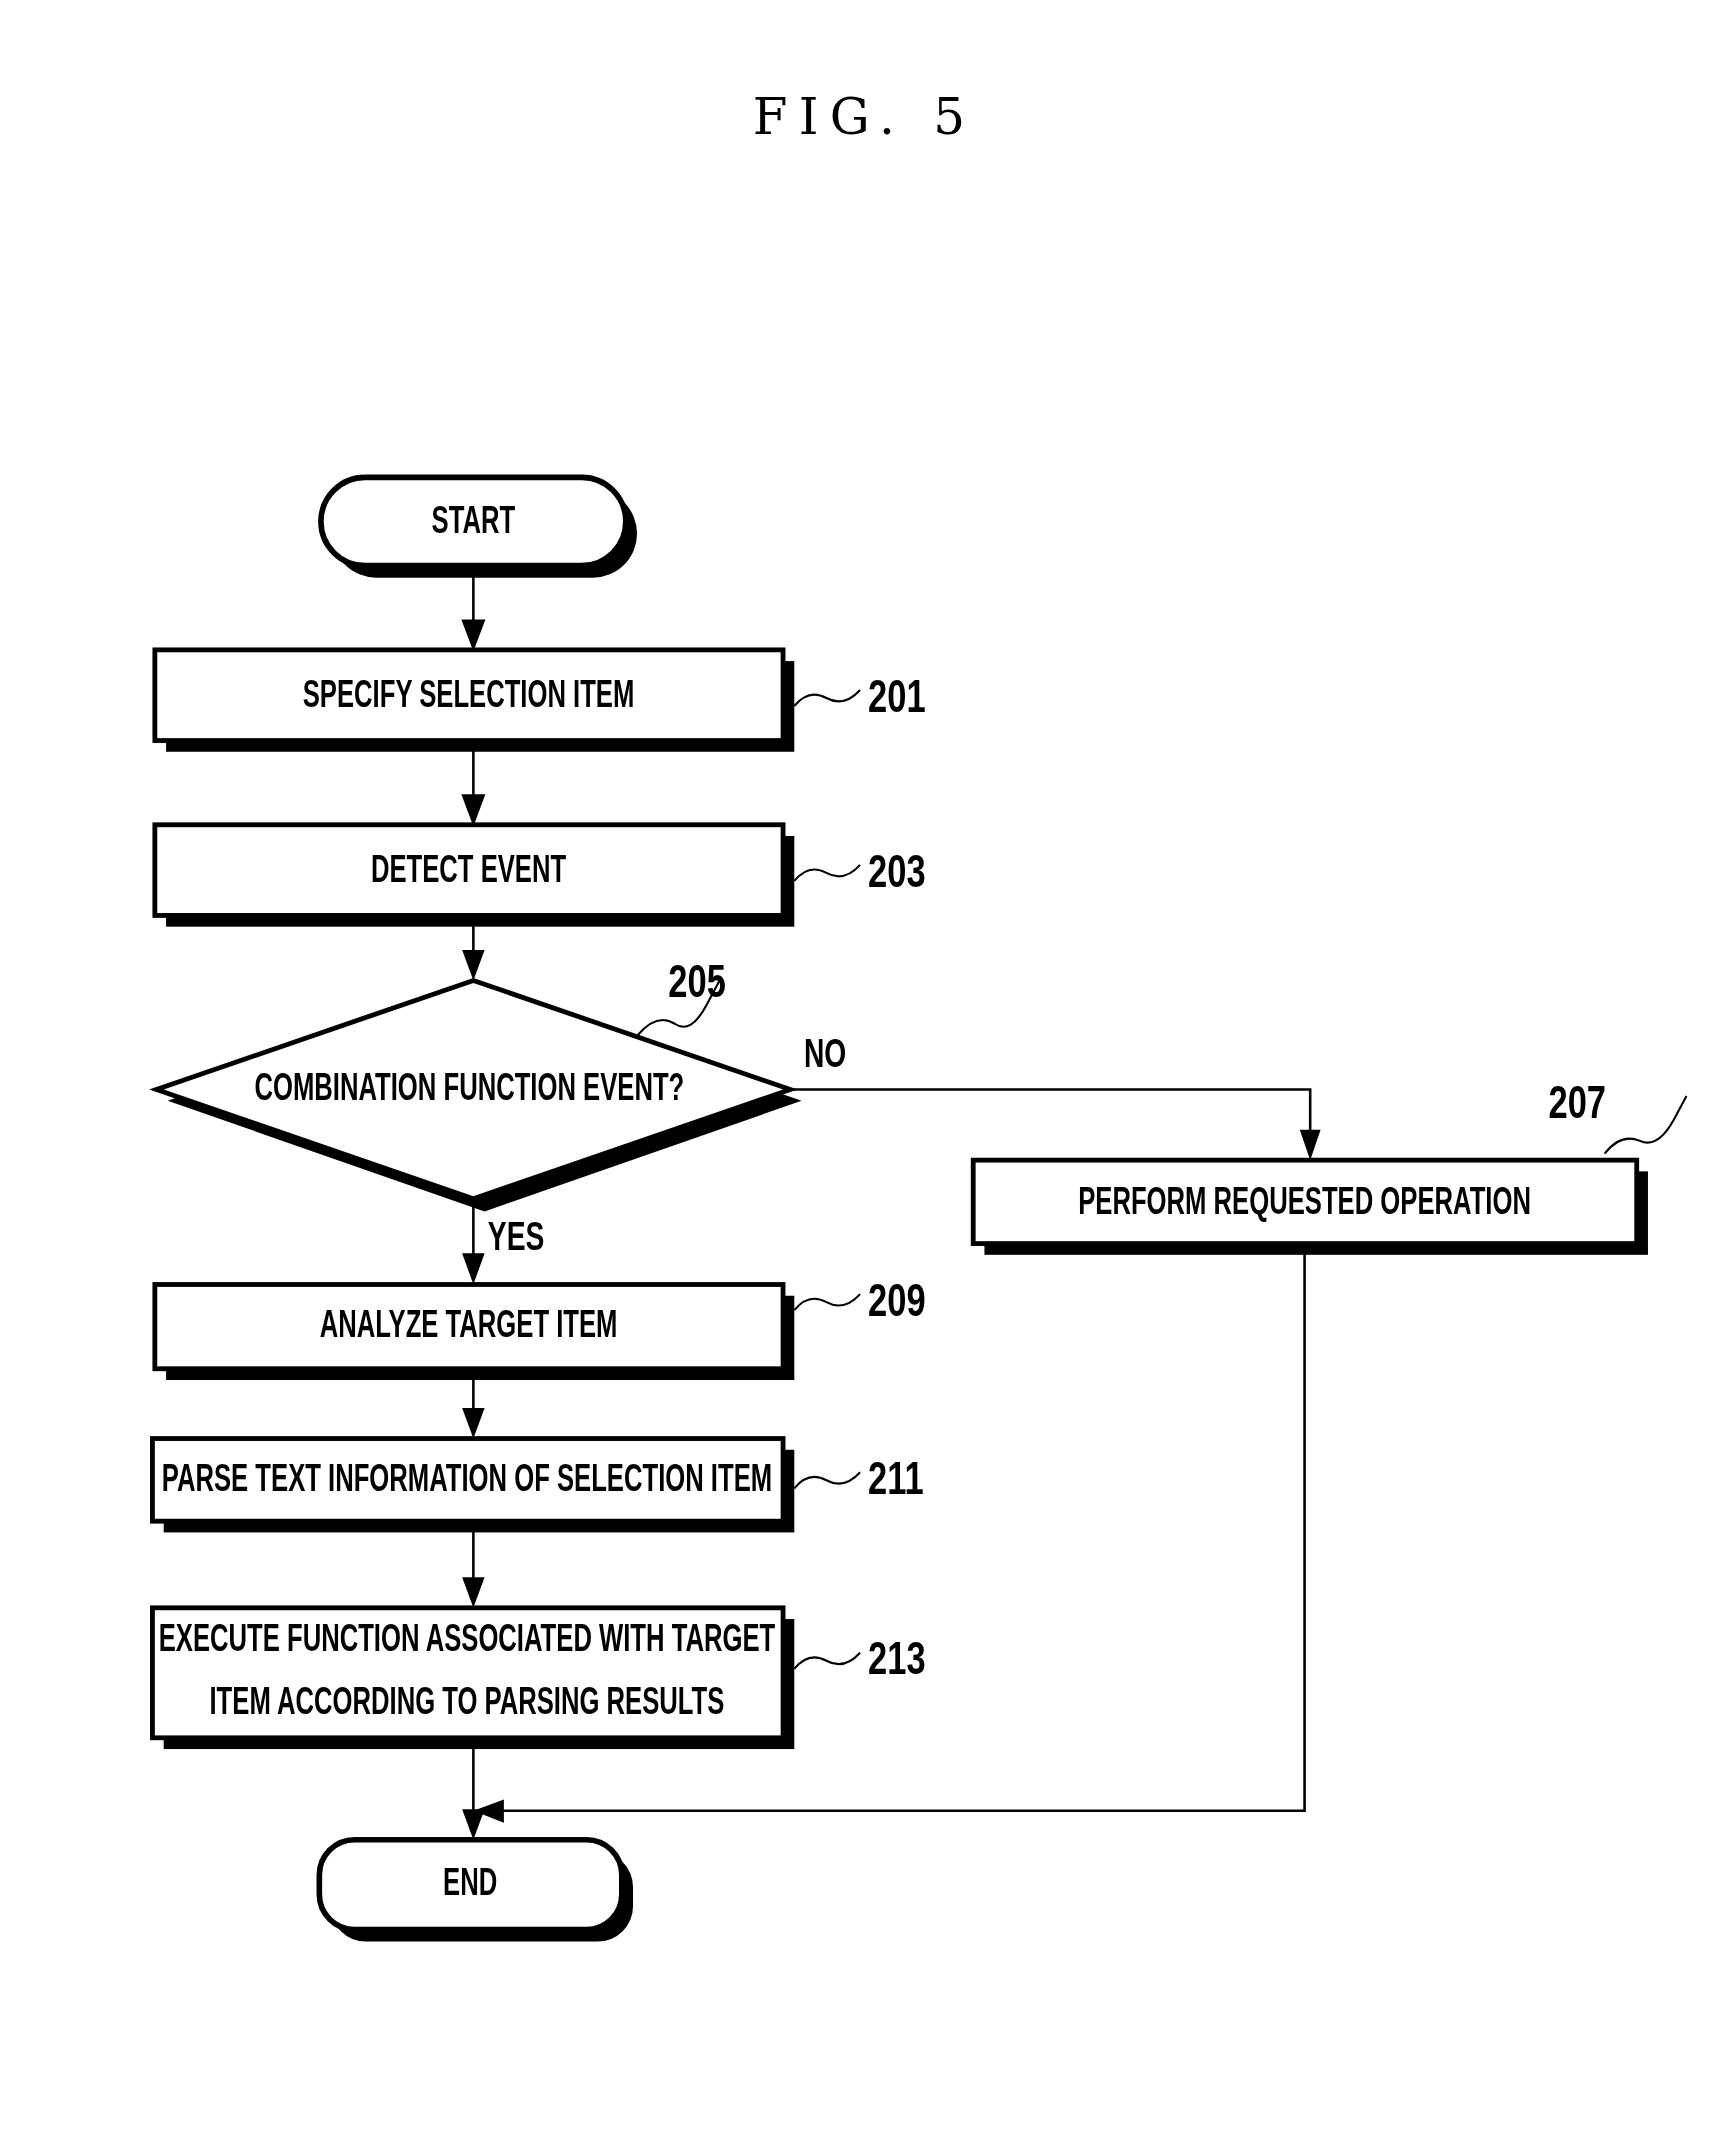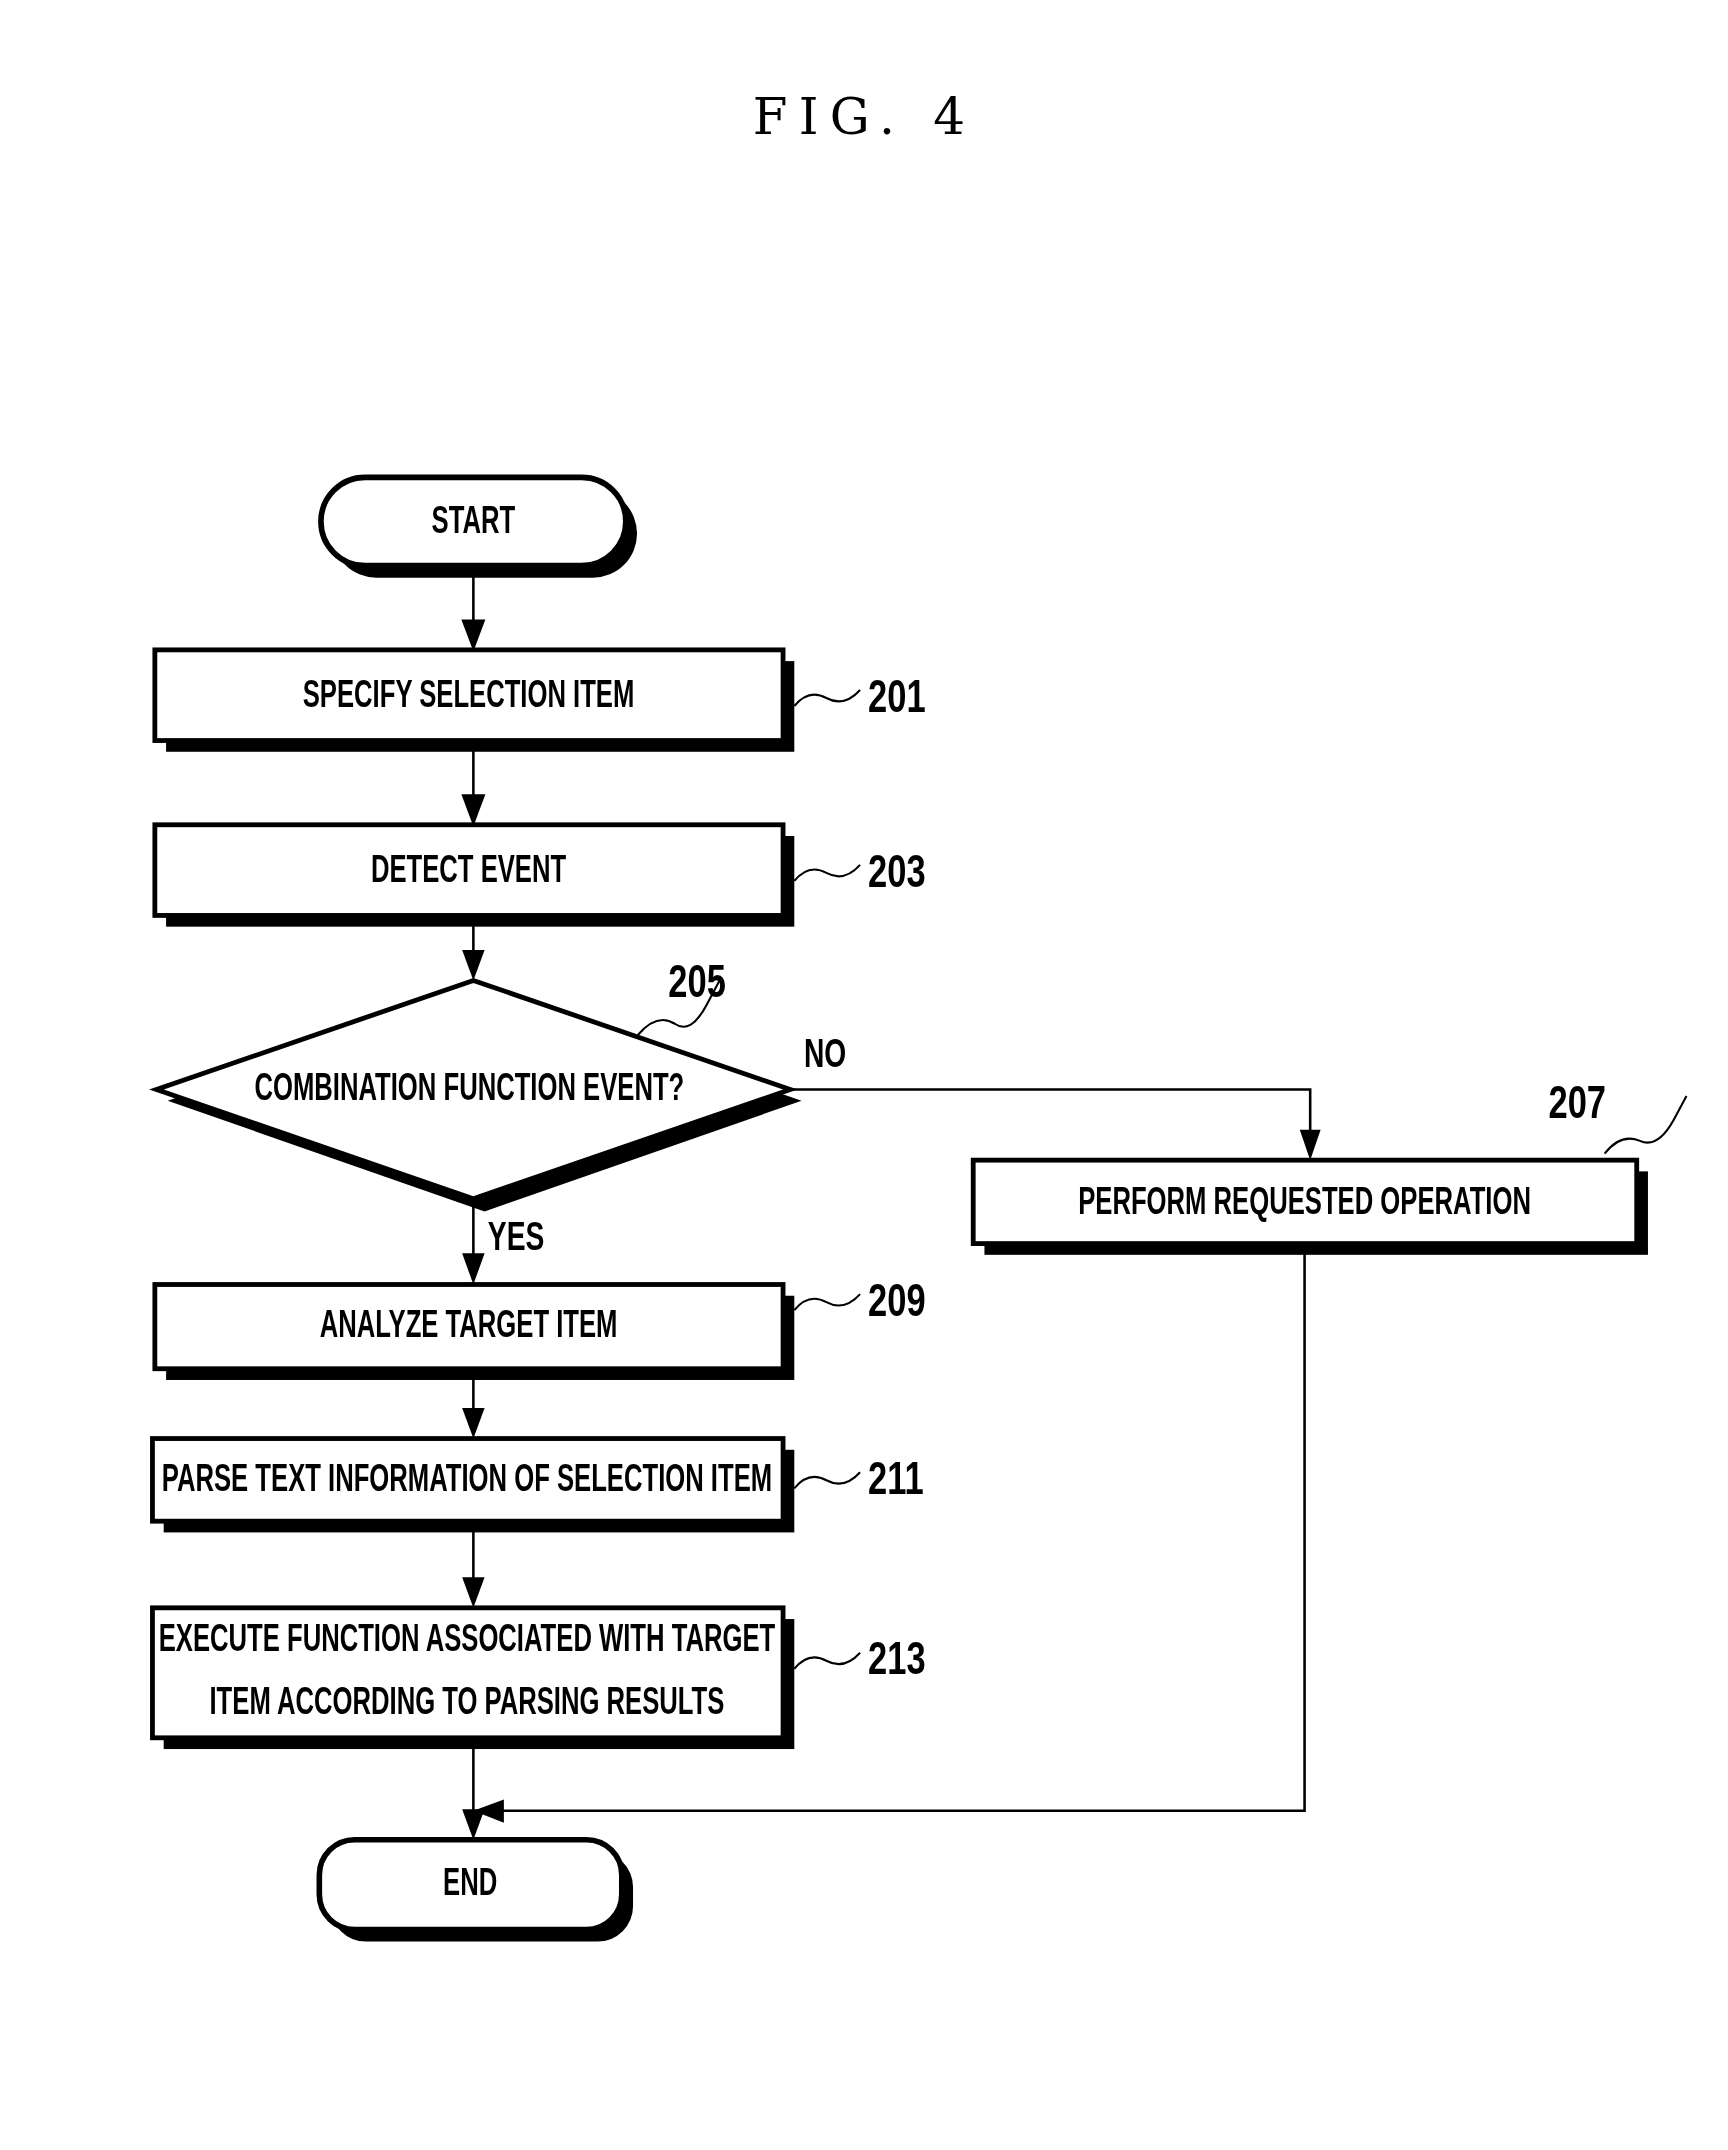--- a/index.html
+++ b/index.html
@@ -65,21 +65,21 @@
     fill: #000000;
     text-anchor: start;
     dominant-baseline: middle;
   }
 </style>
 </head>
 <body>
 
 <div id="figure-root">
 
-  <div id="figure-title">FIG. 4</div>
+  <div id="figure-title">FIG. 5</div>
 
   <svg id="flowchart" viewBox="0 0 2155 2681" xmlns="http://www.w3.org/2000/svg">
 
     <g>
       <rect class="shadow" x="414" y="610" width="380" height="110" rx="55" ry="55"></rect>
       <rect class="shape-fill" x="400" y="595" width="380" height="110" rx="55" ry="55"></rect>
       <rect class="shape-stroke" x="400" y="595" width="380" height="110" rx="55" ry="55" stroke-width="7"></rect>
       <text class="node-label" x="590" y="652" font-size="40" transform="translate(590,652) scale(0.80,1.18) translate(-590,-652)">START</text>
     </g>
 

